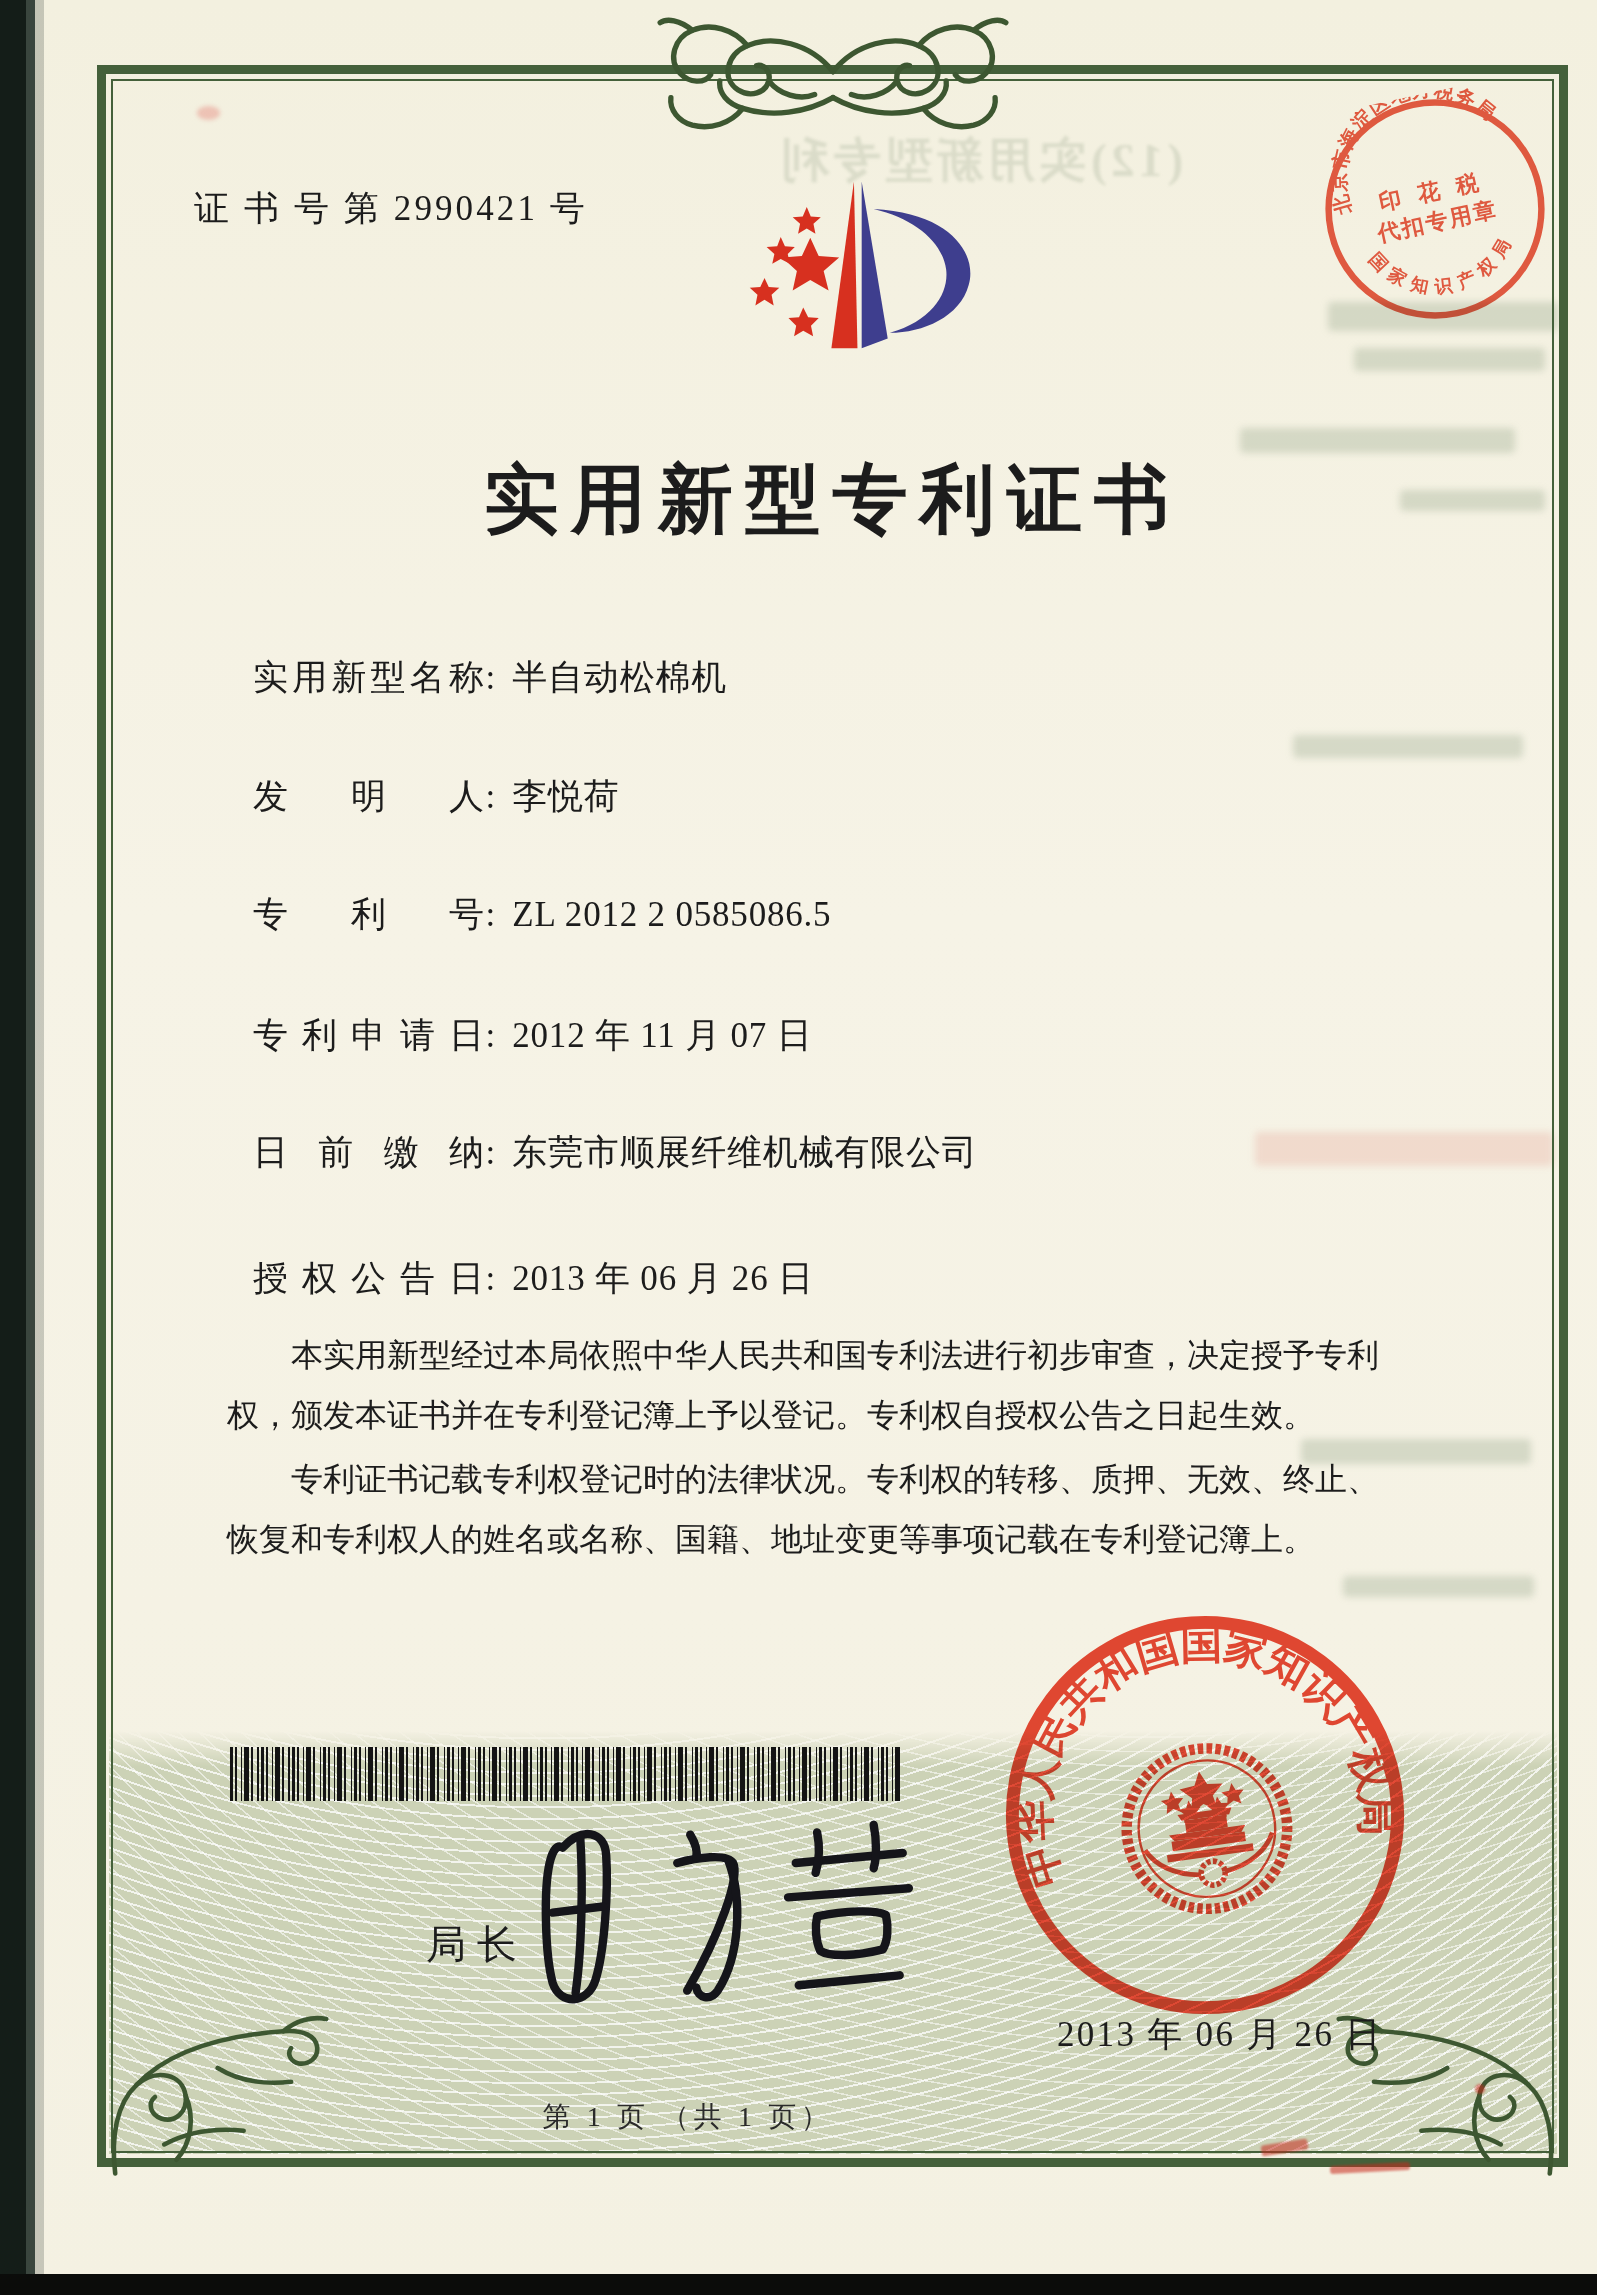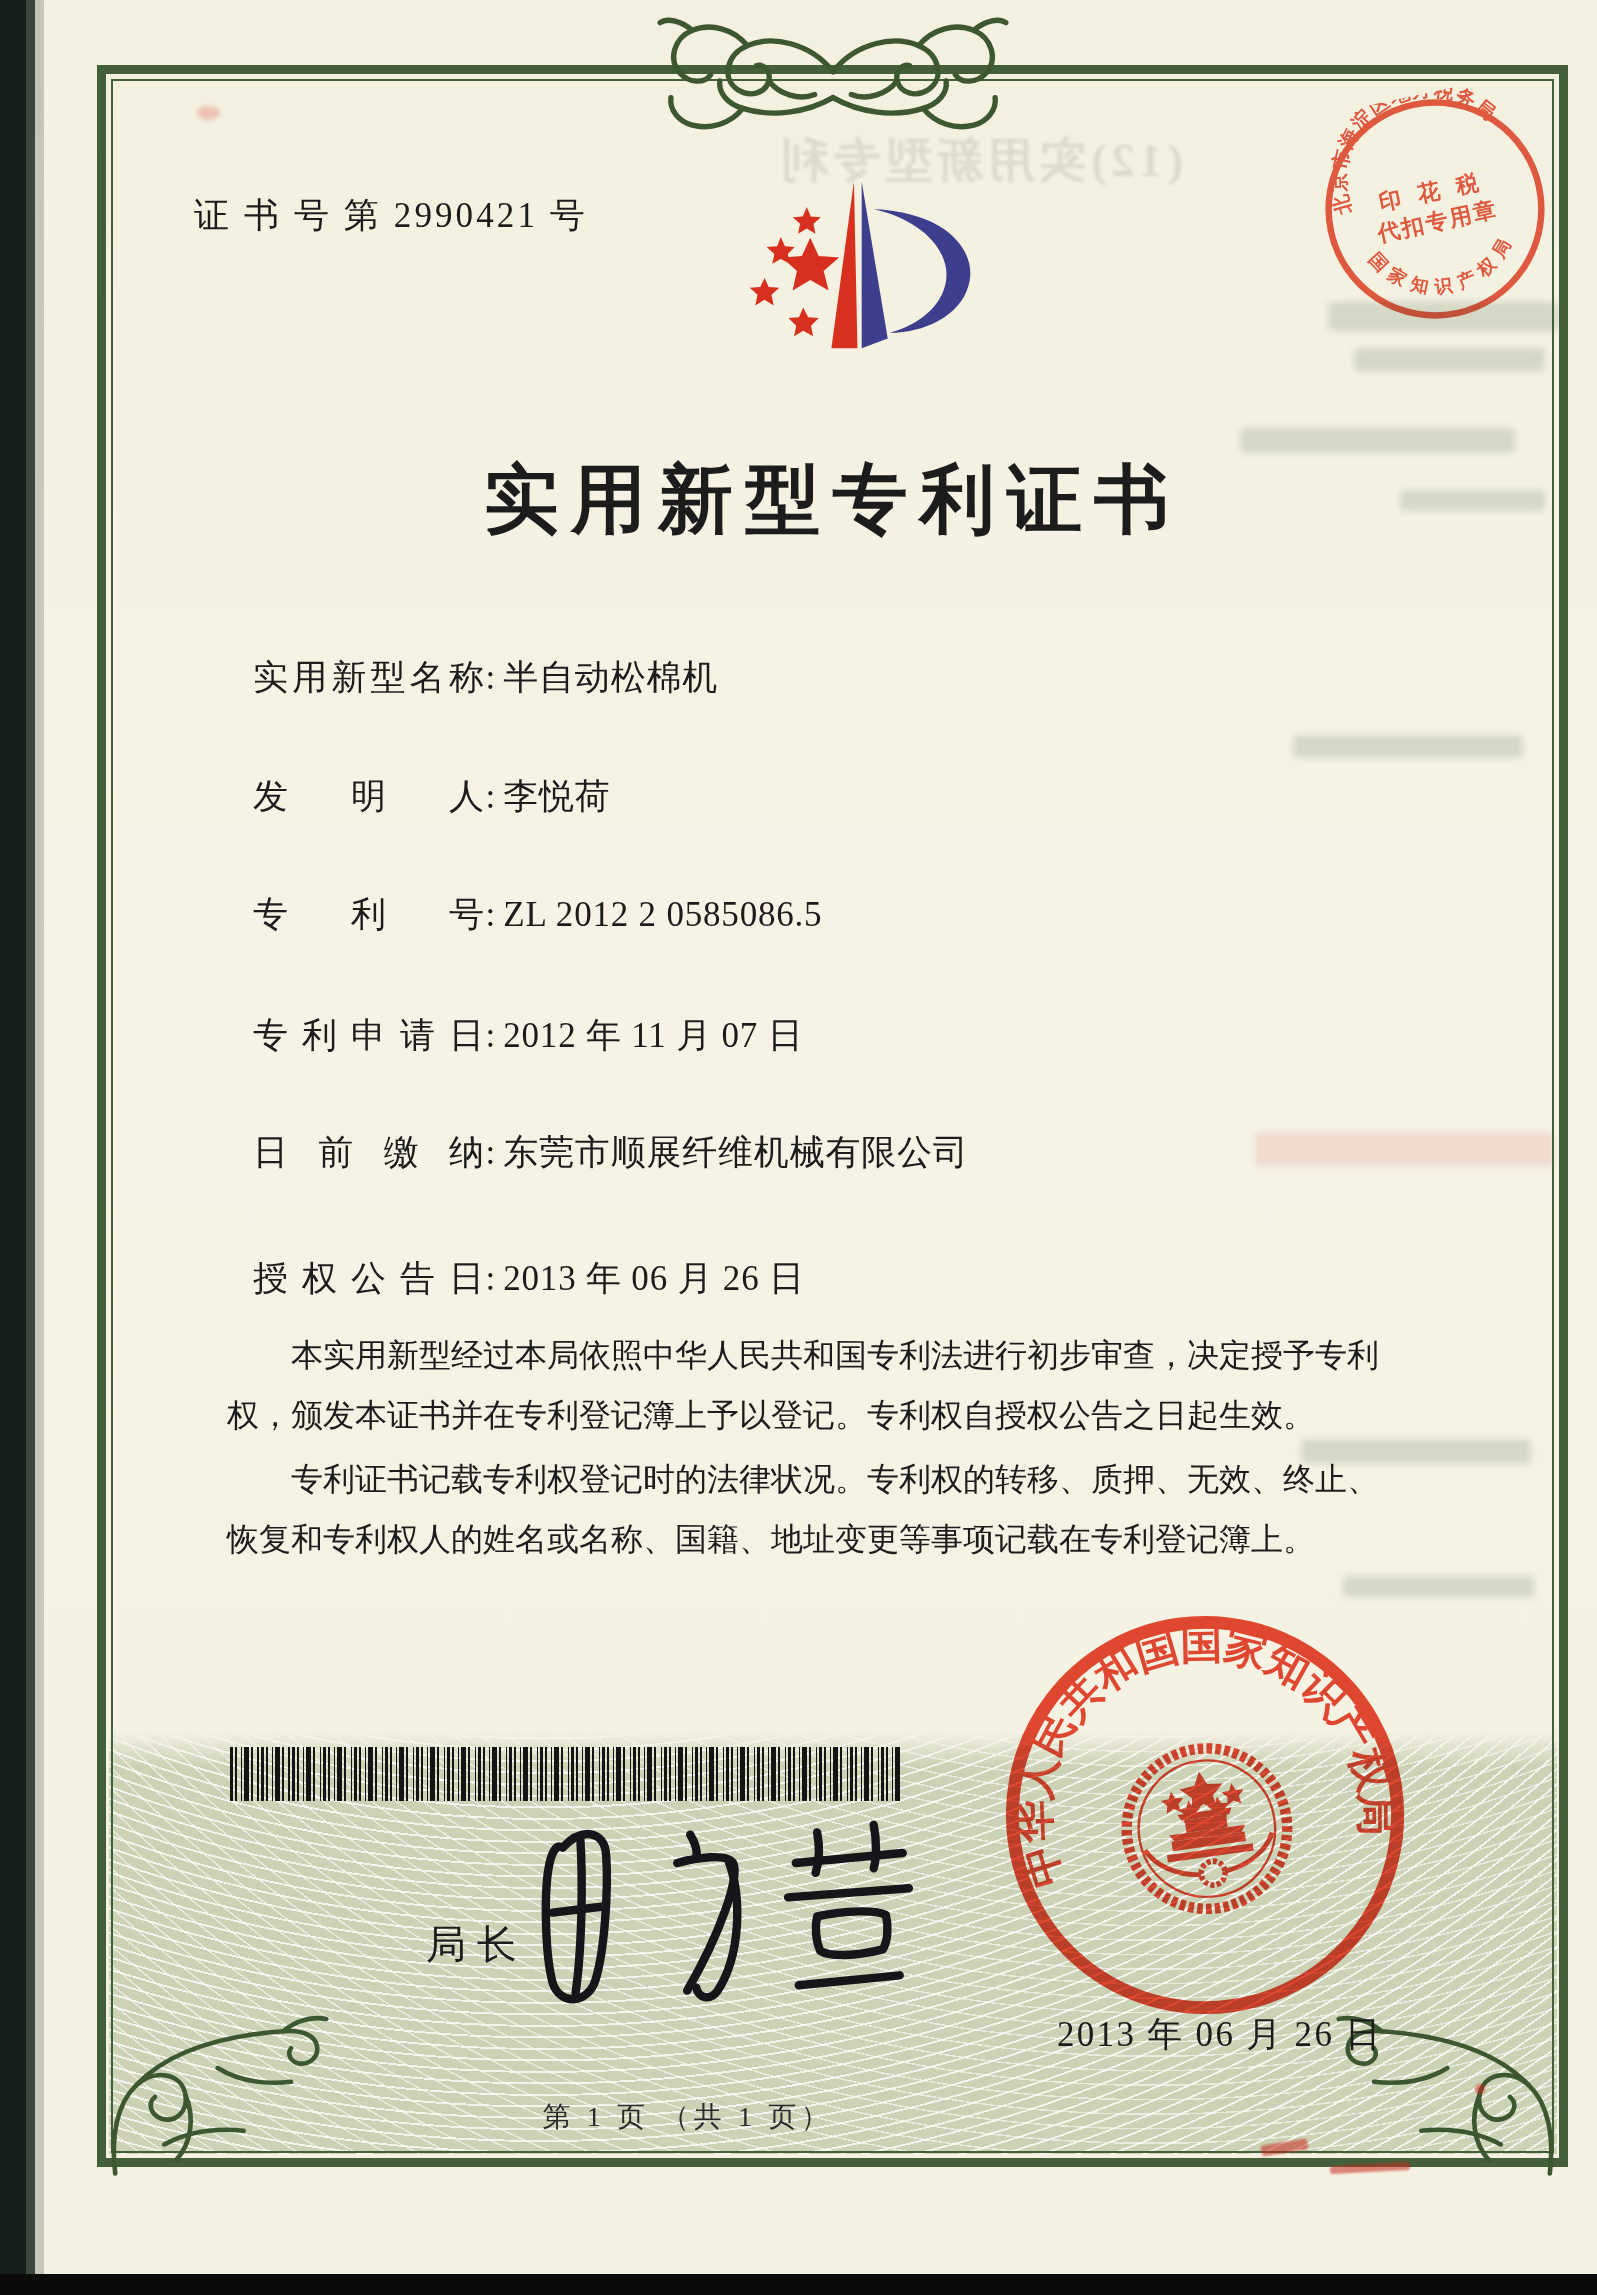--- a/index.html
+++ b/index.html
@@ -38,27 +38,27 @@
   .s2{left:1330px;top:2164px;width:80px;height:7.7px;transform:rotate(-3deg)}
   .s3{left:1475px;top:2084px;width:10px;height:10px;border-radius:50%}
   
   .orn{position:absolute;z-index:4;pointer-events:none;}
   .orn path{fill:none;stroke:#3d5731;stroke-width:7;stroke-linecap:round;}
   .orn.thin path{stroke-width:6;}
   .orn-top{left:657px;top:12.2px;}
   .orn-bl{left:103px;top:1953px;}
   .orn-br{left:1325px;top:1953px;transform:scaleX(-1);}
   
-  .certno{position:absolute;left:194px;top:192px;font-size:35px;letter-spacing:3.1px;z-index:5;text-align:right;}
+  .certno{position:absolute;left:194px;top:185px;font-size:35px;letter-spacing:3.1px;z-index:5;text-align:right;}
   .title{position:absolute;left:97px;top:450px;width:1471px;text-align:center;font-size:75px;font-weight:bold;
       letter-spacing:12.2px;z-index:5;}
   .field{position:absolute;left:253px;font-size:35px;z-index:5;white-space:nowrap;}
   .flabel{display:inline-block;width:231px;text-align:justify;text-align-last:justify;}
   .fcolon{display:inline-block;margin-left:1.5px;}
-  .fvalue{margin-left:8px;letter-spacing:0.8px;}
+  .fvalue{margin-left:17px;letter-spacing:0.8px;}
   .f1{top:654px}.f2{top:773px}.f3{top:891px}.f4{top:1012px}.f5{top:1129px}.f6{top:1255px}
   .body{position:absolute;left:223px;top:1324px;width:1160px;z-index:5;font-size:32px;line-height:60px;
       text-align:justify;}
   .body p{margin:4px;text-indent:2em;font-family:Liberation Mono, monospace;}
   .barcode{position:absolute;left:230px;top:1747px;width:670px;height:54px;z-index:5;
       background:repeating-linear-gradient(90deg,#141414 0 3.1px,transparent 3.1px 5.4px,#141414 5.4px 6.9px,
       transparent 6.9px 10.7px,#141414 10.7px 12.2px,transparent 12.2px 13.8px,#141414 13.8px 19px,transparent 19px 21.4px,
       #141414 21.4px 23px,transparent 23px 27.5px,#141414 27.5px 29px,transparent 29px 31px);}
   .director{position:absolute;left:426px;top:1917px;font-size:40px;letter-spacing:10.7px;z-index:5;}
   .sig{position:absolute;left:490px;top:1790px;z-index:5;}

